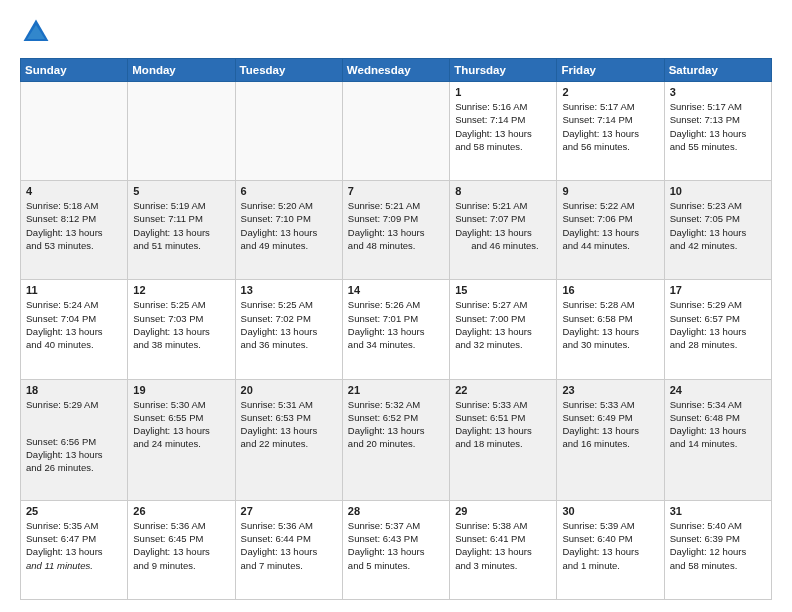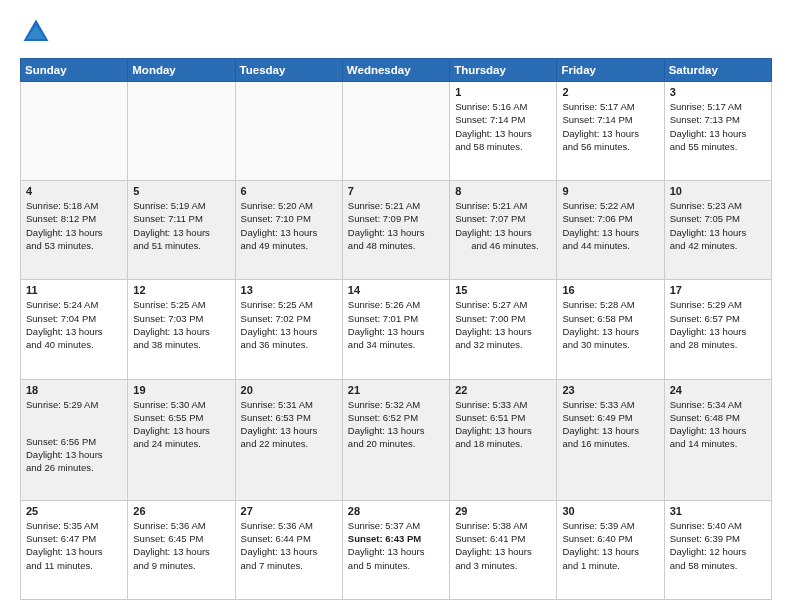--- a/index.html
+++ b/index.html
@@ -306,40 +306,40 @@
             <div style="line-height: 1.4;">Daylight: 13 hours</div>
             <div style="line-height: 1.4;">and 14 minutes.</div>
           </td>
         </tr>
         <tr>
           <td>
             <span class="day-num">25</span>
             <div style="line-height: 1.4;">Sunrise: 5:35 AM</div>
             <div style="line-height: 1.4;">Sunset: 6:47 PM</div>
             <div style="line-height: 1.4;">Daylight: 13 hours</div>
-            <div style="line-height: 1.4;">and 11 minutes.</div>
+            <div style="line-height: 1.4; font-style: italic;">and 11 minutes.</div>
           </td>
           <td>
             <span class="day-num">26</span>
             <div style="line-height: 1.4;">Sunrise: 5:36 AM</div>
             <div style="line-height: 1.4;">Sunset: 6:45 PM</div>
             <div style="line-height: 1.4;">Daylight: 13 hours</div>
             <div style="line-height: 1.4;">and 9 minutes.</div>
           </td>
           <td>
             <span class="day-num">27</span>
             <div style="line-height: 1.4;">Sunrise: 5:36 AM</div>
             <div style="line-height: 1.4;">Sunset: 6:44 PM</div>
             <div style="line-height: 1.4;">Daylight: 13 hours</div>
             <div style="line-height: 1.4;">and 7 minutes.</div>
           </td>
           <td>
             <span class="day-num">28</span>
             <div style="line-height: 1.4;">Sunrise: 5:37 AM</div>
-            <div style="line-height: 1.4; font-weight: bold;">Sunset: 6:43 PM</div>
+            <div style="line-height: 1.4;">Sunset: 6:43 PM</div>
             <div style="line-height: 1.4;">Daylight: 13 hours</div>
             <div style="line-height: 1.4;">and 5 minutes.</div>
           </td>
           <td>
             <span class="day-num">29</span>
             <div style="line-height: 1.4;">Sunrise: 5:38 AM</div>
             <div style="line-height: 1.4;">Sunset: 6:41 PM</div>
             <div style="line-height: 1.4;">Daylight: 13 hours</div>
             <div style="line-height: 1.4;">and 3 minutes.</div>
           </td>

